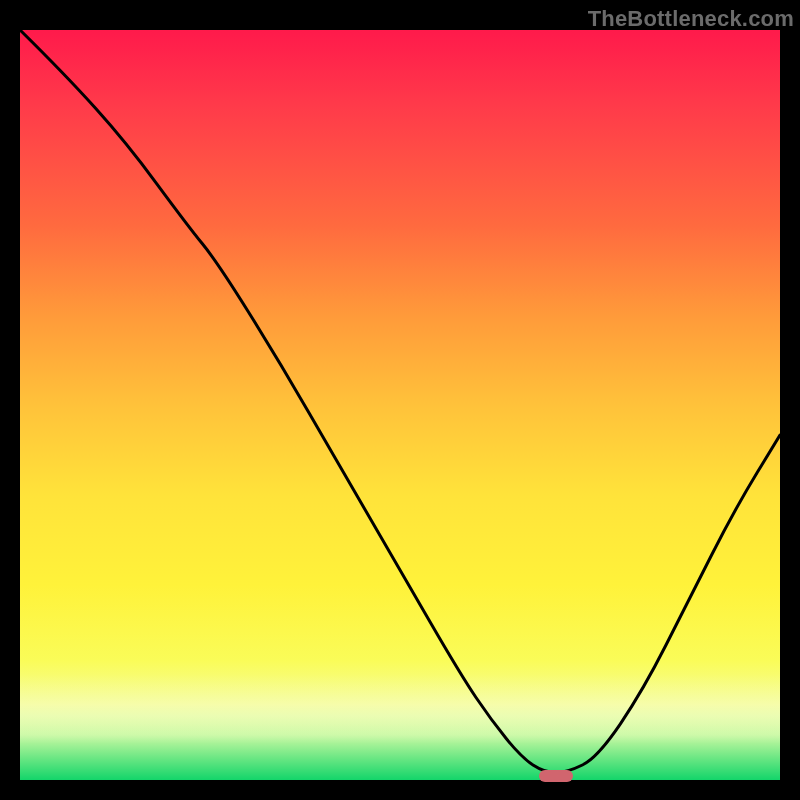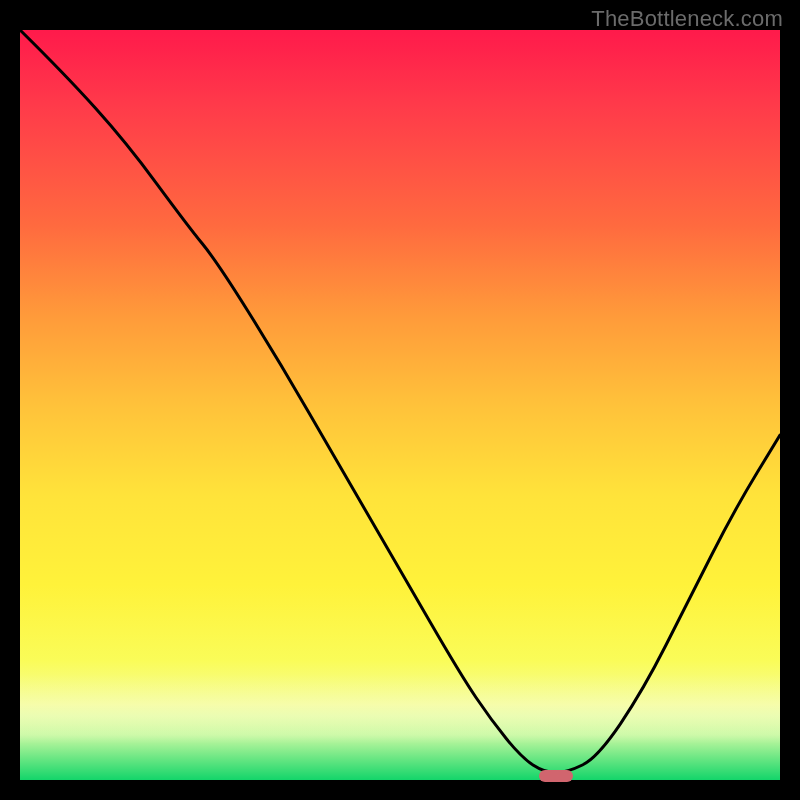--- a/index.html
+++ b/index.html
@@ -13,24 +13,24 @@
   }
   .stage {
     position: relative;
     width: 800px;
     height: 800px;
     background: #000;
   }
   .watermark {
     position: absolute;
     top: 6px;
-    right: 17px;
+    right: 6px;
     color: #6b6b6b;
     font-size: 22px;
-    font-weight: 400;
+    font-weight: 700;
     letter-spacing: 0.2px;
     z-index: 20;
   }
   .plot {
     position: absolute;
     left: 20px;
     top: 30px;
     width: 760px;
     height: 750px;
     background: linear-gradient(

